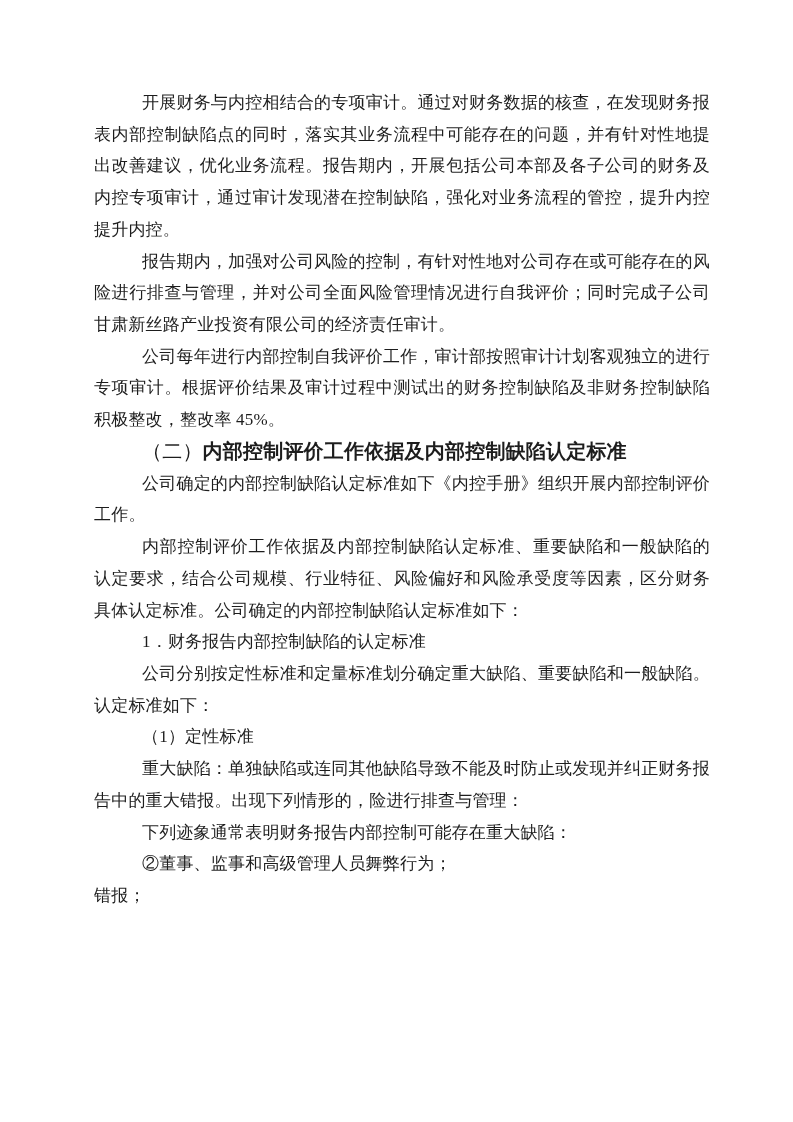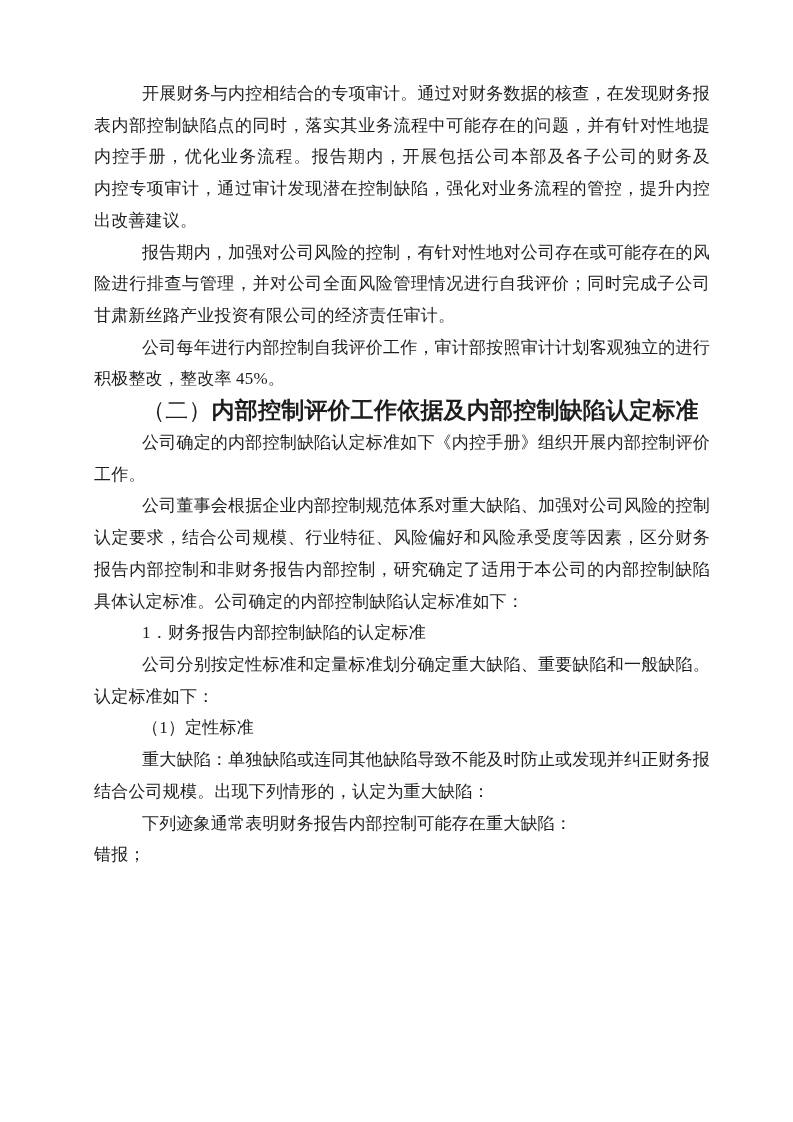--- a/index.html
+++ b/index.html
@@ -11,79 +11,80 @@
     position: relative;
     width: 793px;
     height: 1122px;
     background: #ffffff;
     overflow: hidden;
     font-family: "Liberation Serif", "DejaVu Serif", serif;
   }
   .content {
     position: absolute;
     left: 94px;
-    top: 78px;
+    top: 87px;
     width: 616px;
     font-size: 17px;
     line-height: 31.72px;
     color: #1d1d1d;
     letter-spacing: 0.2px;
   }
   .ln {
     height: 31.72px;
     overflow: hidden;
     white-space: nowrap;
   }
   .indent { text-indent: 48px; }
   .just {
     white-space: normal;
     text-align: justify;
     text-align-last: justify;
     text-justify: inter-character;
   }
   .bold { font-weight: bold; }
-  .heading-line { font-size: 23px; }
+  .heading-line { font-size: 20px; }
 </style>
 </head>
 <body>
 
 <div class="page">
   <div class="content">
 
     <div class="ln indent just">开展财务与内控相结合的专项审计。通过对财务数据的核查，在发现财务报</div>
     <div class="ln just">表内部控制缺陷点的同时，落实其业务流程中可能存在的问题，并有针对性地提</div>
-    <div class="ln just">内控手册，优化业务流程。报告期内，开展包括公司本部及各子公司的财务及</div>
+    <div class="ln just">出改善建议，优化业务流程。报告期内，开展包括公司本部及各子公司的财务及</div>
     <div class="ln just">内控专项审计，通过审计发现潜在控制缺陷，强化对业务流程的管控，提升内控</div>
-    <div class="ln">出改善建议。</div>
+    <div class="ln">提升内控。</div>
 
     <div class="ln indent just">报告期内，加强对公司风险的控制，有针对性地对公司存在或可能存在的风</div>
     <div class="ln just">险进行排查与管理，并对公司全面风险管理情况进行自我评价；同时完成子公司</div>
     <div class="ln">甘肃新丝路产业投资有限公司的经济责任审计。</div>
 
     <div class="ln indent just">公司每年进行内部控制自我评价工作，审计部按照审计计划客观独立的进行</div>
+    <div class="ln just">专项审计。根据评价结果及审计过程中测试出的财务控制缺陷及非财务控制缺陷</div>
     <div class="ln">积极整改，整改率 45%。</div>
 
     <div class="ln indent heading-line"><span>（二）</span><span class="bold">内部控制评价工作依据及内部控制缺陷认定标准</span></div>
 
     <div class="ln indent just">公司确定的内部控制缺陷认定标准如下《内控手册》组织开展内部控制评价</div>
     <div class="ln">工作。</div>
 
-    <div class="ln indent just">公司董事会根据企业内部控制规范体系对重大缺陷、加强对公司风险的控制</div>
+    <div class="ln indent just">内部控制评价工作依据及内部控制缺陷认定标准、重要缺陷和一般缺陷的</div>
     <div class="ln just">认定要求，结合公司规模、行业特征、风险偏好和风险承受度等因素，区分财务</div>
-    <div class="ln just">报告内部控制和非财务报告内部控制，研究确定了适用于本公司的内部控制缺陷</div>
     <div class="ln">具体认定标准。公司确定的内部控制缺陷认定标准如下：</div>
 
     <div class="ln indent">1．财务报告内部控制缺陷的认定标准</div>
 
     <div class="ln indent just">公司分别按定性标准和定量标准划分确定重大缺陷、重要缺陷和一般缺陷。</div>
     <div class="ln">认定标准如下：</div>
 
     <div class="ln indent">（1）定性标准</div>
 
     <div class="ln indent just">重大缺陷：单独缺陷或连同其他缺陷导致不能及时防止或发现并纠正财务报</div>
-    <div class="ln">结合公司规模。出现下列情形的，认定为重大缺陷：</div>
+    <div class="ln">告中的重大错报。出现下列情形的，险进行排查与管理：</div>
 
     <div class="ln indent">下列迹象通常表明财务报告内部控制可能存在重大缺陷：</div>
 
+    <div class="ln indent">②董事、监事和高级管理人员舞弊行为；</div>
     <div class="ln">错报；</div>
 
   </div>
 </div>
 
 </body></html>

